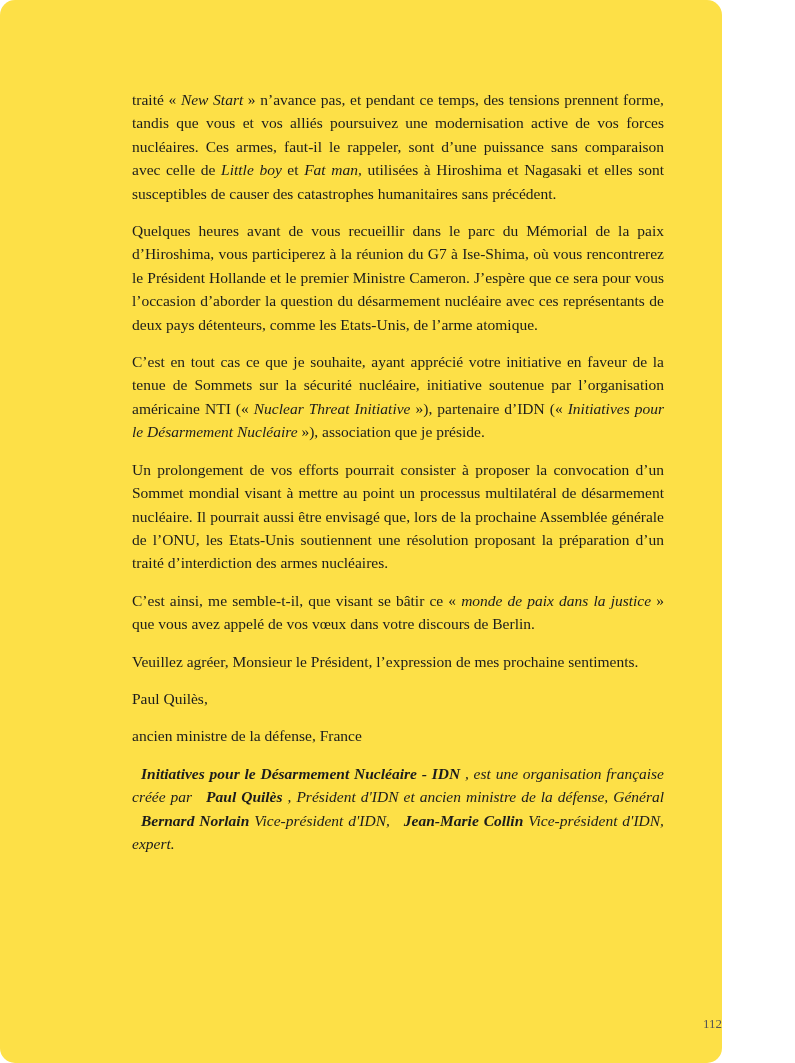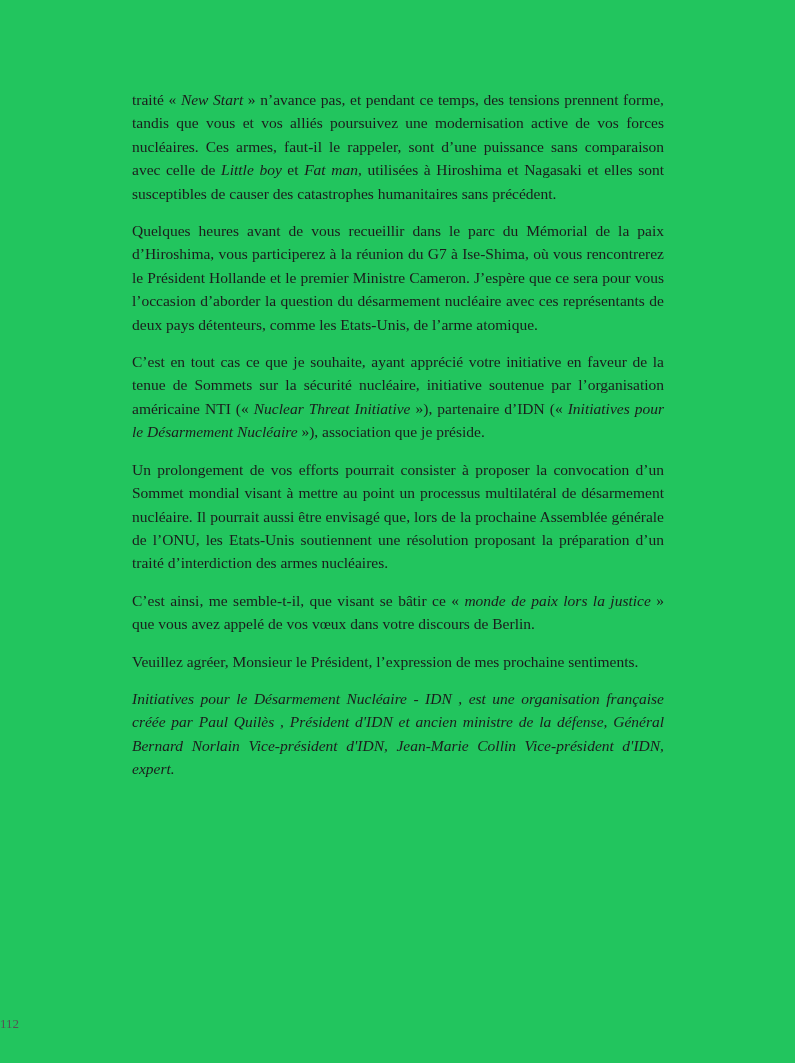--- a/index.html
+++ b/index.html
@@ -3,59 +3,62 @@
 <meta charset="utf-8">
 <style>
   * { box-sizing: border-box; }
   html, body {
     margin: 0;
     padding: 0;
     background: #ffffff;
   }
   .page {
     position: relative;
-    width: 795px;
+    width: 722px;
     height: 1063px;
-    background: #22c55e;
+    background: #fde047;
     font-family: "Liberation Serif", "DejaVu Serif", serif;
     color: #1c1c1c;
     overflow: hidden;
+    border-radius: 15px;
   }
   .content {
     position: absolute;
     left: 132px;
     top: 88px;
     width: 532px;
   }
   .content p {
     margin: 0 0 14px 0;
     font-size: 15.5px;
     line-height: 23.4px;
     text-align: justify;
   }
   .run-n { font-style: normal; font-weight: normal; }
   .run-i { font-style: italic; }
-  .run-bi { font-style: italic; font-weight: normal; }
+  .run-bi { font-style: italic; font-weight: bold; margin-left: 9px; }
   .footer {
     position: absolute;
     left: 0;
     right: 0;
     top: 1016px;
-    text-align: left;
+    text-align: right;
     font-size: 13px;
     color: #555555;
   }
 </style>
 </head>
 <body>
 
 <div class="page">
   <div class="content">
       <p><span class="run-n">traité « </span><span class="run-i">New Start</span><span class="run-n"> » n’avance pas, et pendant ce temps, des tensions prennent forme, tandis que vous et vos alliés poursuivez une modernisation active de vos forces nucléaires. Ces armes, faut-il le rappeler, sont d’une puissance sans comparaison avec celle de </span><span class="run-i">Little boy</span><span class="run-n"> et </span><span class="run-i">Fat man,</span><span class="run-n"> utilisées à Hiroshima et Nagasaki et elles sont susceptibles de causer des catastrophes humanitaires sans précédent.</span></p>
       <p><span class="run-n">Quelques heures avant de vous recueillir dans le parc du Mémorial de la paix d’Hiroshima, vous participerez à la réunion du G7 à Ise-Shima, où vous rencontrerez le Président Hollande et le premier Ministre Cameron. J’espère que ce sera pour vous l’occasion d’aborder la question du désarmement nucléaire avec ces représentants de deux pays détenteurs, comme les Etats-Unis, de l’arme atomique.</span></p>
       <p><span class="run-n">C’est en tout cas ce que je souhaite, ayant apprécié votre initiative en faveur de la tenue de Sommets sur la sécurité nucléaire, initiative soutenue par l’organisation américaine NTI (« </span><span class="run-i">Nuclear Threat Initiative</span><span class="run-n"> »), partenaire d’IDN (« </span><span class="run-i">Initiatives pour le Désarmement Nucléaire</span><span class="run-n"> »), association que je préside.</span></p>
       <p><span class="run-n">Un prolongement de vos efforts pourrait consister à proposer la convocation d’un Sommet mondial visant à mettre au point un processus multilatéral de désarmement nucléaire. Il pourrait aussi être envisagé que, lors de la prochaine Assemblée générale de l’ONU, les Etats-Unis soutiennent une résolution proposant la préparation d’un traité d’interdiction des armes nucléaires.</span></p>
-      <p><span class="run-n">C’est ainsi, me semble-t-il, que visant se bâtir ce « </span><span class="run-i">monde de paix lors la justice</span><span class="run-n"> » que vous avez appelé de vos vœux dans votre discours de Berlin.</span></p>
+      <p><span class="run-n">C’est ainsi, me semble-t-il, que visant se bâtir ce « </span><span class="run-i">monde de paix dans la justice</span><span class="run-n"> » que vous avez appelé de vos vœux dans votre discours de Berlin.</span></p>
       <p><span class="run-n">Veuillez agréer, Monsieur le Président, l’expression de mes prochaine sentiments.</span></p>
+      <p><span class="run-n">Paul Quilès,</span></p>
+      <p><span class="run-n">ancien ministre de la défense, France</span></p>
       <p><span class="run-bi">Initiatives pour le Désarmement Nucléaire - IDN</span><span class="run-i"> , </span><span class="run-i">est une organisation française créée par </span><span class="run-bi">Paul Quilès</span><span class="run-i"> , Président d'IDN et ancien ministre de la défense, Général </span><span class="run-bi">Bernard Norlain</span><span class="run-i"> Vice-président d'IDN, </span><span class="run-bi">Jean-Marie Collin</span><span class="run-i"> Vice-président d'IDN, expert.</span></p>
     </div>
   <div class="footer">112</div>
 </div>
 
 </body></html>

